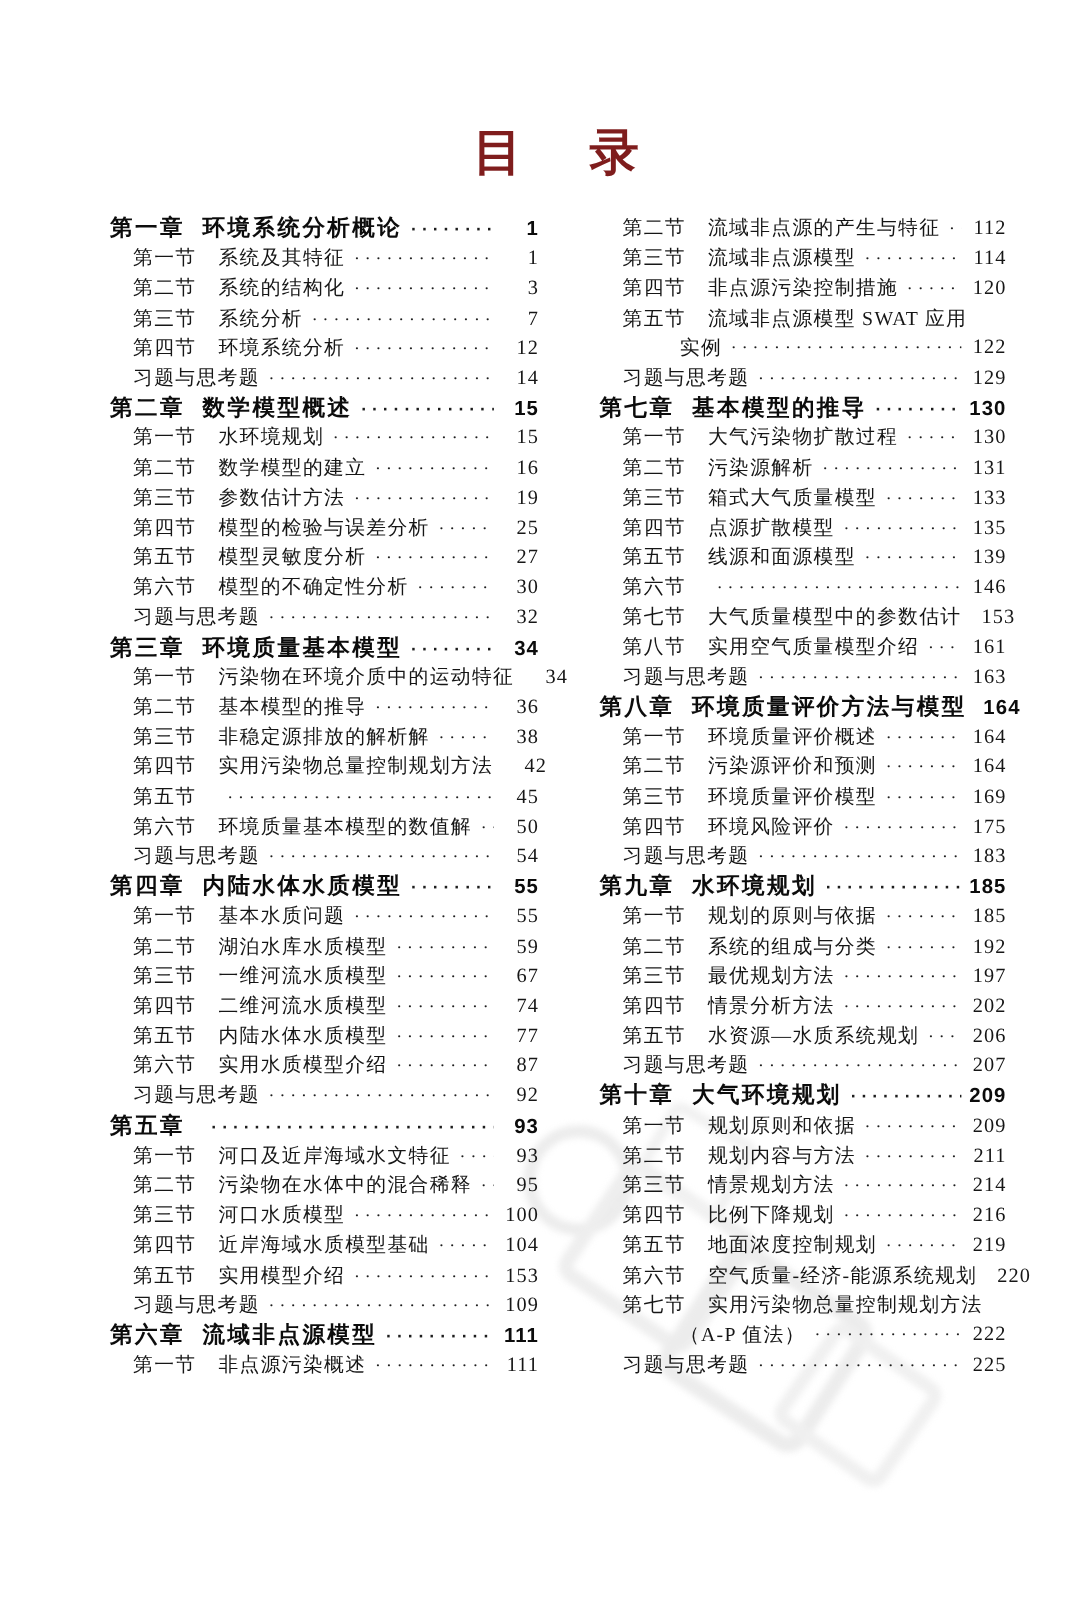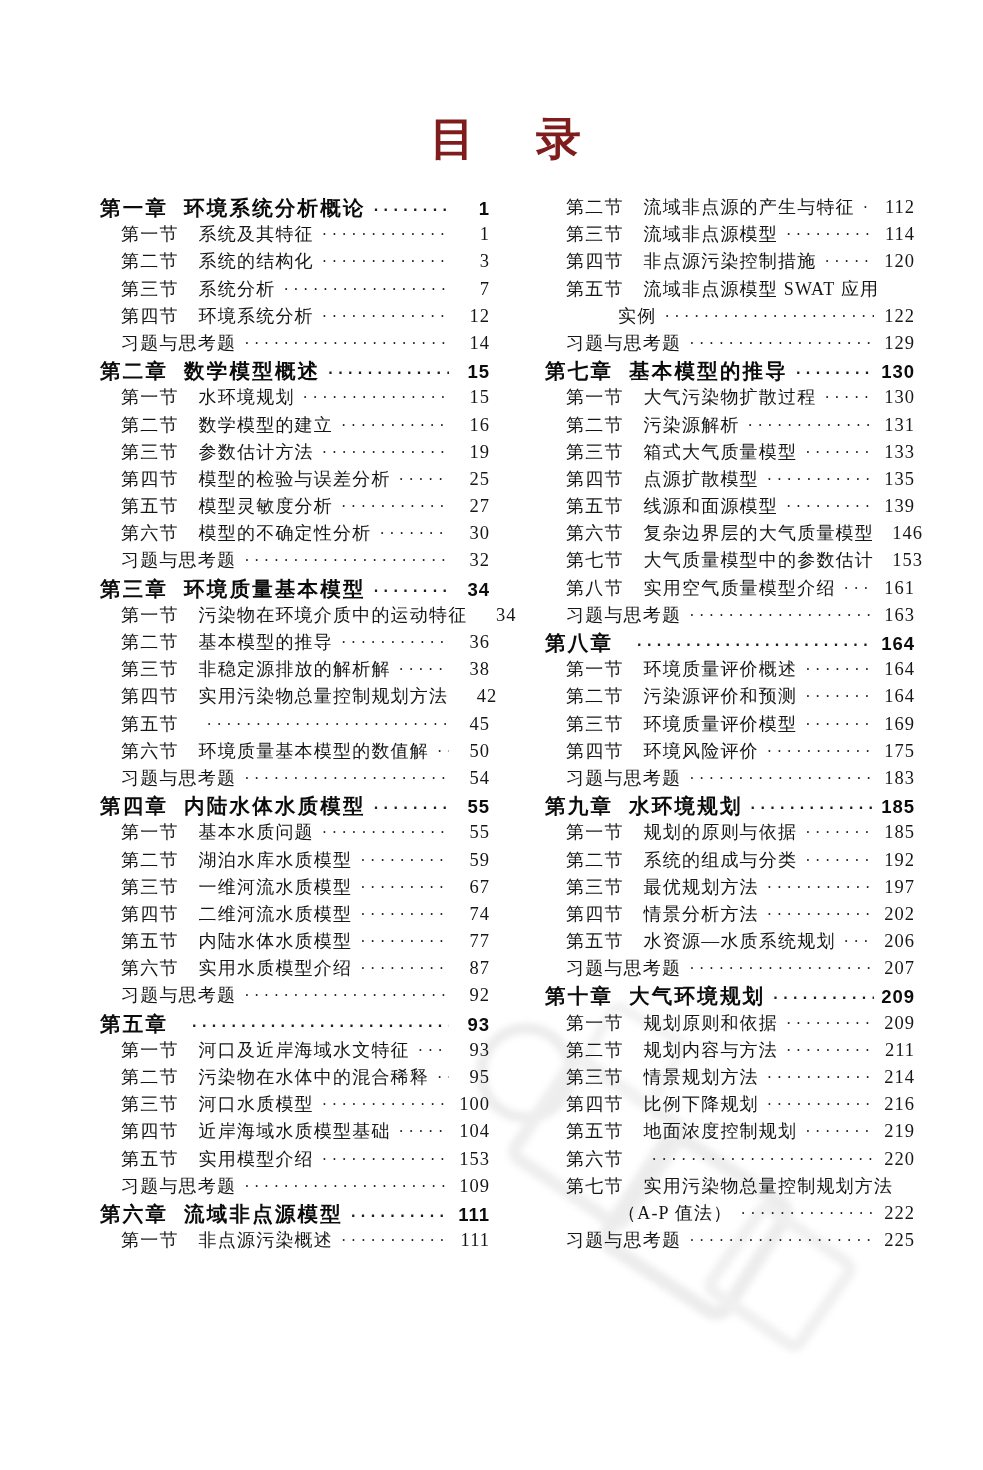--- a/index.html
+++ b/index.html
@@ -411,21 +411,20 @@
     <span class="pg">135</span>
   </div>
         <div class="row section">
     <span class="lbl">第五节</span>
     <span class="ttl">线源和面源模型</span>
     <span class="leader"></span>
     <span class="pg">139</span>
   </div>
         <div class="row section">
     <span class="lbl">第六节</span>
-    <span class="ttl">复杂边界层的大气质量模型</span>
     <span class="leader"></span>
     <span class="pg">146</span>
   </div>
         <div class="row section">
     <span class="lbl">第七节</span>
     <span class="ttl">大气质量模型中的参数估计</span>
     <span class="leader"></span>
     <span class="pg">153</span>
   </div>
         <div class="row section">
@@ -435,20 +434,21 @@
     <span class="pg">161</span>
   </div>
         <div class="row exercise">
 
     <span class="ttl">习题与思考题</span>
     <span class="leader"></span>
     <span class="pg">163</span>
   </div>
         <div class="row chapter">
     <span class="lbl">第八章</span>
+    <span class="ttl">环境质量评价方法与模型</span>
     <span class="leader"></span>
     <span class="pg">164</span>
   </div>
         <div class="row section">
     <span class="lbl">第一节</span>
     <span class="ttl">环境质量评价概述</span>
     <span class="leader"></span>
     <span class="pg">164</span>
   </div>
         <div class="row section">
@@ -548,20 +548,21 @@
     <span class="pg">216</span>
   </div>
         <div class="row section">
     <span class="lbl">第五节</span>
     <span class="ttl">地面浓度控制规划</span>
     <span class="leader"></span>
     <span class="pg">219</span>
   </div>
         <div class="row section">
     <span class="lbl">第六节</span>
+    <span class="ttl">空气质量-经济-能源系统规划</span>
     <span class="leader"></span>
     <span class="pg">220</span>
   </div>
         <div class="row section noleader">
     <span class="lbl">第七节</span>
     <span class="ttl">实用污染物总量控制规划方法</span>
     <span class="leader"></span>
 
   </div>
         <div class="row cont">

